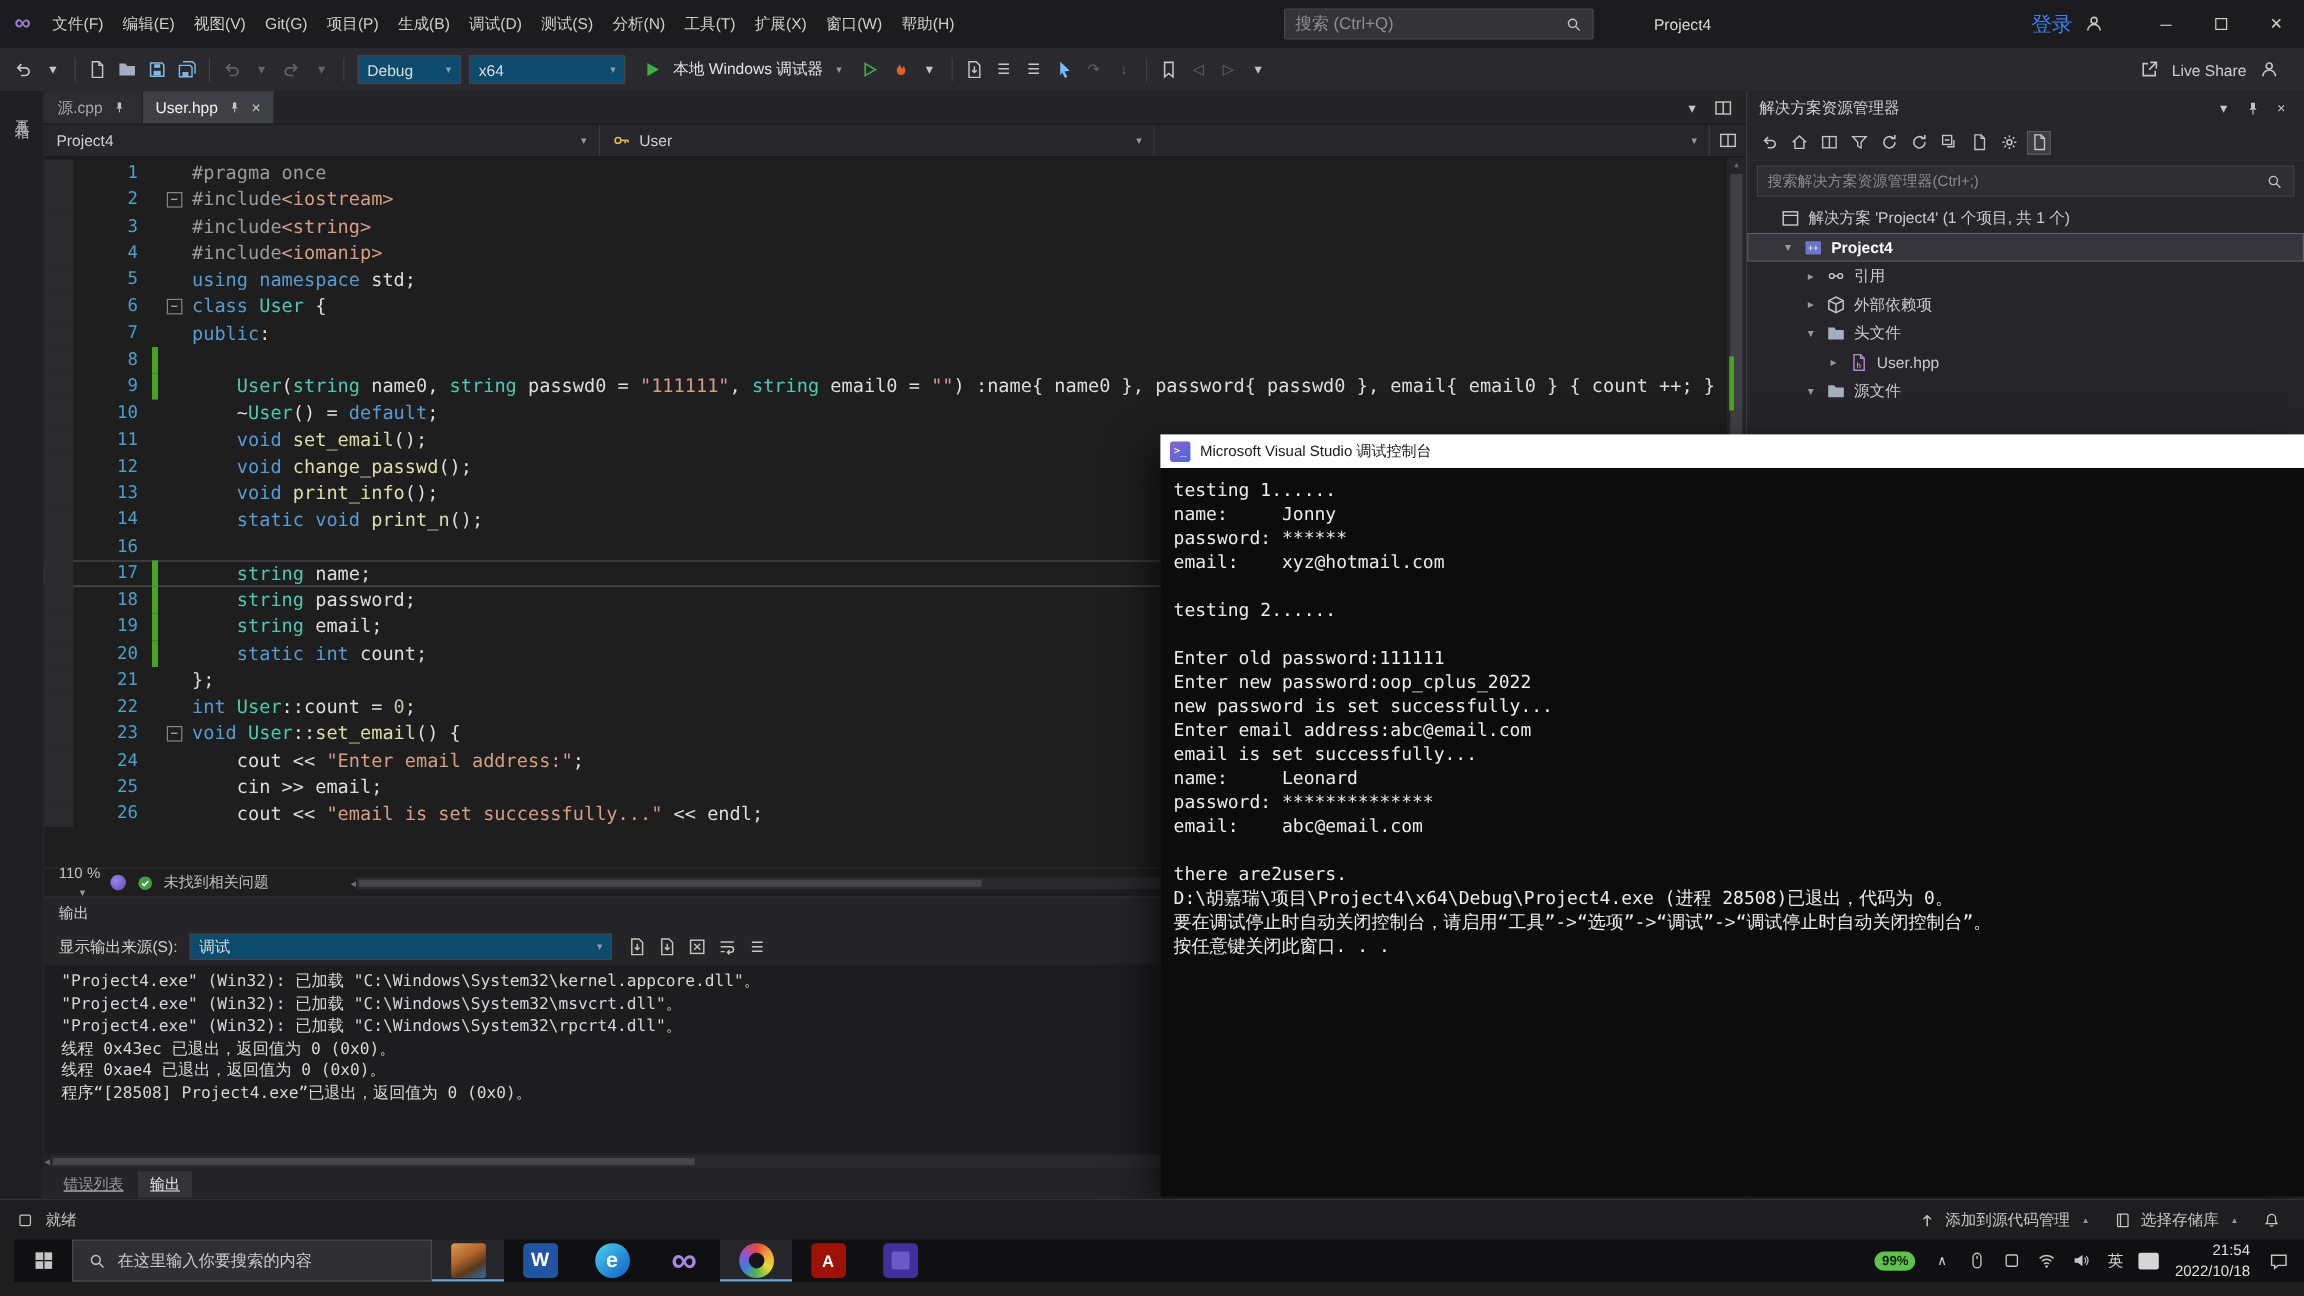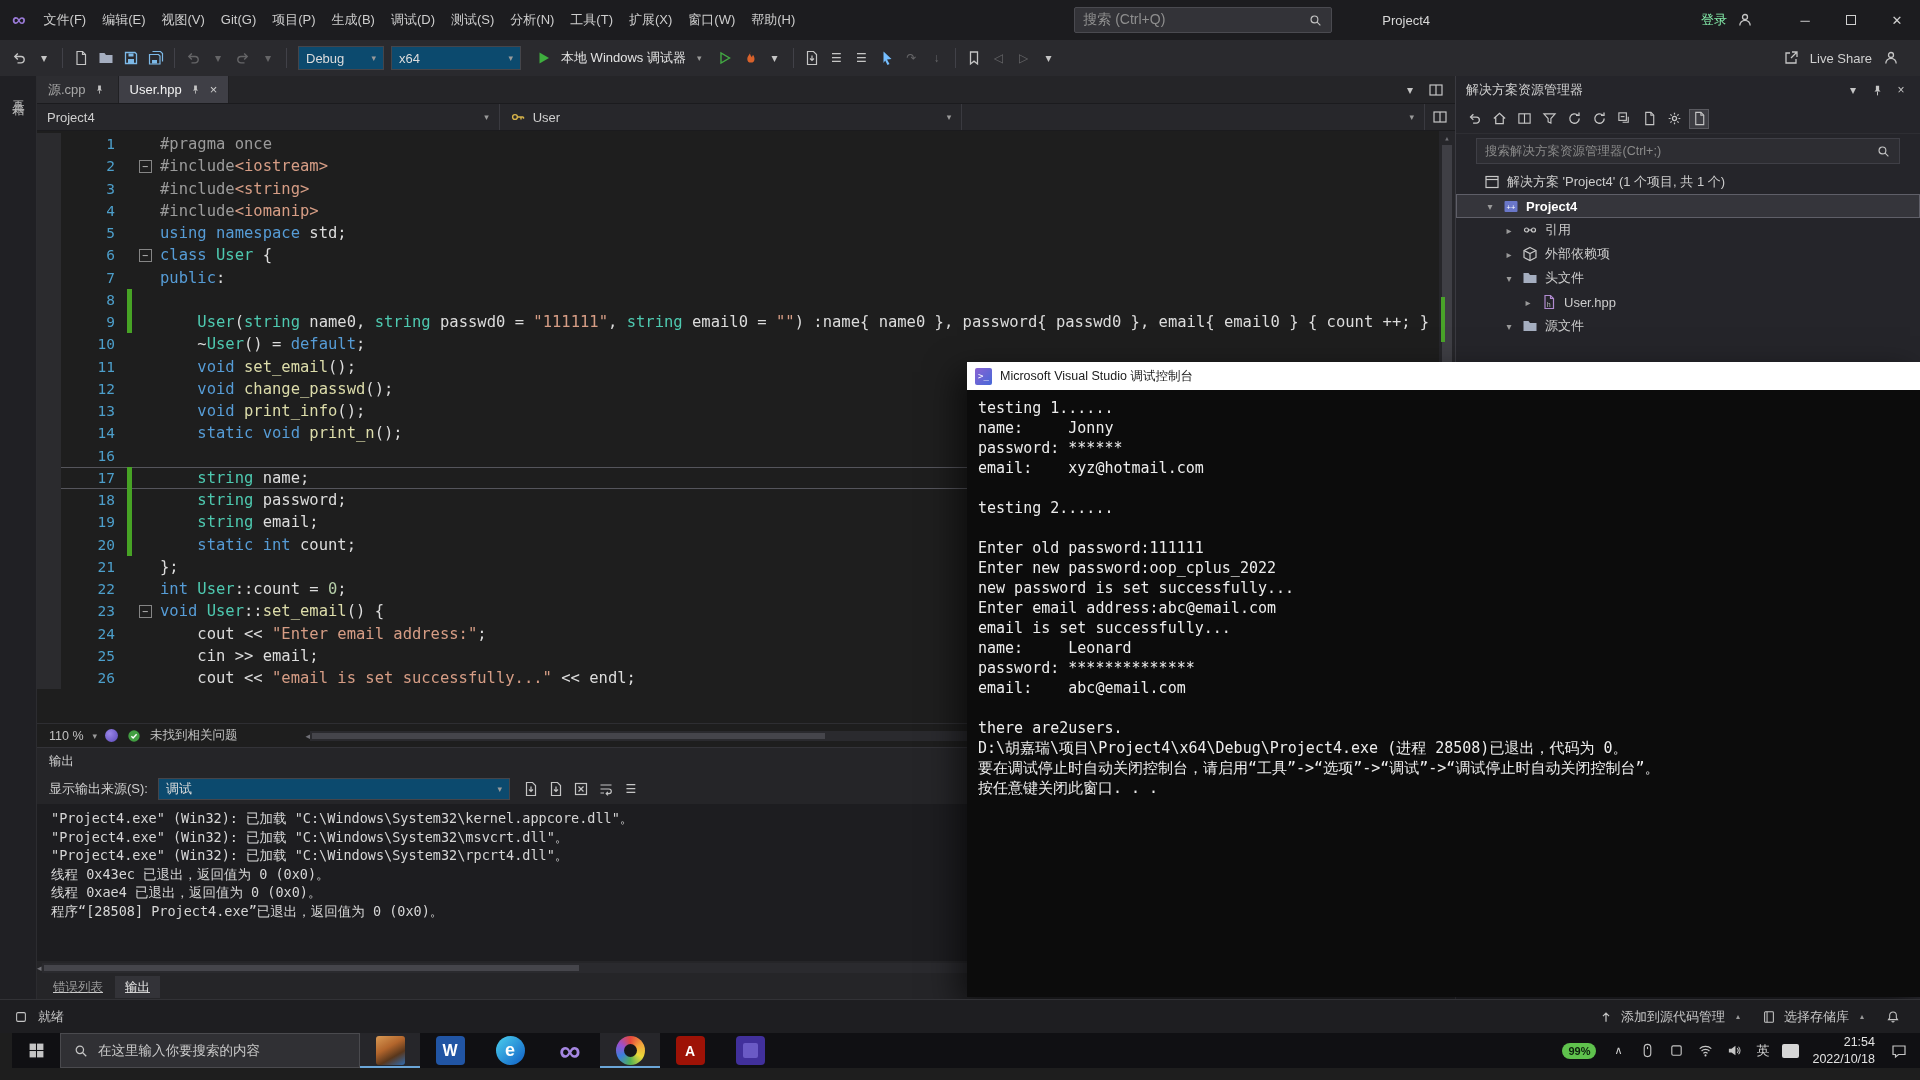--- a/index.html
+++ b/index.html
@@ -17,21 +17,21 @@
 
   
   .titlebar { position:absolute; top:0; left:0; right:0; height:40px; background:#1c1c1f; display:flex; align-items:center; z-index:10; }
   .vslogo { color:#9b7bd8; font-size:19px; font-weight:bold; padding:0 10px 0 12px; }
   .menubar { display:flex; height:100%; align-items:center; }
   .menu-item { padding:0 8px; font-size:13px; color:#cecece; line-height:40px; white-space:nowrap; }
   .tsearch { margin-left:auto; width:258px; height:26px; background:#333338; border:1px solid #4a4a50; border-radius:2px; display:flex; align-items:center; padding:0 8px; }
   .tsearch-text { color:#8f8f8f; font-size:14px; flex:1; white-space:nowrap; }
   .tsearch .ic { width:16px; height:16px; } .tsearch .ic svg { width:13px; height:13px; }
   .wtitle { margin-left:50px; font-size:13px; color:#d8d8d8; }
-  .signin { margin-left:auto; font-size:13px; color:#86efac; display:flex; align-items:center; gap:7px; }
+  .signin { margin-left:auto; font-size:17px; color:#3b82f6; display:flex; align-items:center; gap:7px; }
   .wbtns { display:flex; height:100%; margin-left:26px; }
   .wbtn { width:46px; height:100%; display:flex; align-items:center; justify-content:center; color:#cfcfcf; font-size:13px; }
   .wbtn .sq { width:10px; height:10px; border:1px solid #cfcfcf; display:inline-block; }
 
   
   .toolbar { position:absolute; top:40px; left:0; right:0; height:36px; background:#2a2a2e; display:flex; align-items:center; padding:0 8px; gap:3px; z-index:10; }
   .tb-group { display:flex; align-items:center; gap:3px; }
   .combo { display:flex; align-items:center; height:24px; background:#0c4a6e; border:1px solid #45454a; padding:0 7px; font-size:13px; color:#dcdcdc; gap:6px; }
   .combo .caret { margin-left:auto; }
   .combo-debug { width:86px; margin-left:4px; }
@@ -73,21 +73,21 @@
   .tk-nu{color:#b5cea8} .tk-fn{color:#dcdcaa} .tk-pl{color:#dcdcdc}
 
   .vscroll { position:absolute; top:0; right:0; bottom:0; width:16px; background:#26262a; display:flex; flex-direction:column; align-items:center; }
   .sarr { color:#6f6f75; font-size:9px; line-height:14px; }
   .vtrack { flex:1; width:100%; position:relative; }
   .vthumb { position:absolute; left:3px; right:3px; top:0; height:96%; background:#3f3f45; }
   .mark { position:absolute; left:2px; width:4px; background:#49a329; }
   .m1 { top:27%; height:8%; } .m2 { top:58%; height:14%; }
 
   .estatus { height:24px; display:flex; align-items:center; background:#1e1e1e; border-top:1px solid #2e2e32; font-size:12.5px; color:#c2c2c2; padding-left:12px; gap:8px; }
-  .zoom { display:flex; align-items:center; gap:4px; }
+  .zoom { display:flex; align-items:center; gap:4px;flex-direction:column; }
   .icirc { width:13px; height:13px; border-radius:50%; background:radial-gradient(circle at 35% 35%,#9a86e8,#5a48b8); flex:0 0 auto; }
   .estatus .ic { width:16px; height:16px; } .estatus .ic svg { width:14px; height:14px; }
   .hscroll { flex:1; display:flex; align-items:center; margin-left:60px; height:100%; }
   .htrack { flex:1; height:10px; background:#2a2a2e; position:relative; margin-right:4px; }
   .hthumb { position:absolute; left:2px; top:2px; bottom:2px; width:45%; background:#45454b; }
   .hthumb.out { width:38%; }
 
   .outpanel { height:252px; background:#252528; display:flex; flex-direction:column; border-top:1px solid #333338; }
   .outtitle { height:26px; line-height:26px; padding-left:12px; font-size:12.5px; color:#d0d0d0; }
   .outbar { height:30px; display:flex; align-items:center; padding-left:12px; gap:10px; font-size:13px; color:#cfcfcf; }
@@ -98,21 +98,21 @@
   .ptab { padding:0 10px; font-size:12.5px; color:#9a9a9a; line-height:22px; }
   .ptab.active { color:#e8e8e8; background:#333338; }
 
   
   .solx { width:465px; background:#25252a; border-left:1px solid #3a3a40; display:flex; flex-direction:column; }
   .panetitle { height:28px; display:flex; align-items:center; padding:0 10px; font-size:13px; color:#cfcfcf; }
   .panetitle-ics { margin-left:auto; display:flex; gap:6px; }
   .panetitle-ics .ic { width:18px; height:18px; } .panetitle-ics .ic svg { width:13px; height:13px; }
   .panebar { height:30px; display:flex; align-items:center; padding:0 8px; gap:5px; border-bottom:1px solid #2e2e33; }
   .panebar .ic { width:20px; height:20px; } .panebar .ic svg { width:15px; height:15px; }
-  .panesearch { height:26px; margin:4px 20px 6px; background:#2d2d32; border:1px solid #3f3f46; display:flex; align-items:center; padding:0 8px; }
+  .panesearch { height:26px; margin:4px 8px 6px; background:#2d2d32; border:1px solid #3f3f46; display:flex; align-items:center; padding:0 8px; }
   .panesearch .ph { flex:1; color:#8a8a8a; font-size:12.5px; white-space:nowrap; overflow:hidden; }
   .panesearch .ic { width:16px; height:16px; } .panesearch .ic svg { width:13px; height:13px; }
   .tree { flex:1; font-size:13px; color:#cccccc; overflow:hidden; }
   .trow { height:24px; display:flex; align-items:center; gap:6px; }
   .trow .arrow { width:14px; text-align:center; color:#9a9a9a; font-size:10px; flex:0 0 auto; }
   .trow.selected { background:#35353b; box-shadow:inset 0 0 0 1px #5f5f68; }
   .tlabel { white-space:nowrap; }
   .tlabel.bold { font-weight:bold; color:#fff; }
   .ticon { width:17px; height:17px; display:inline-flex; flex:0 0 auto; } .ticon svg { width:16px; height:16px; }
 

